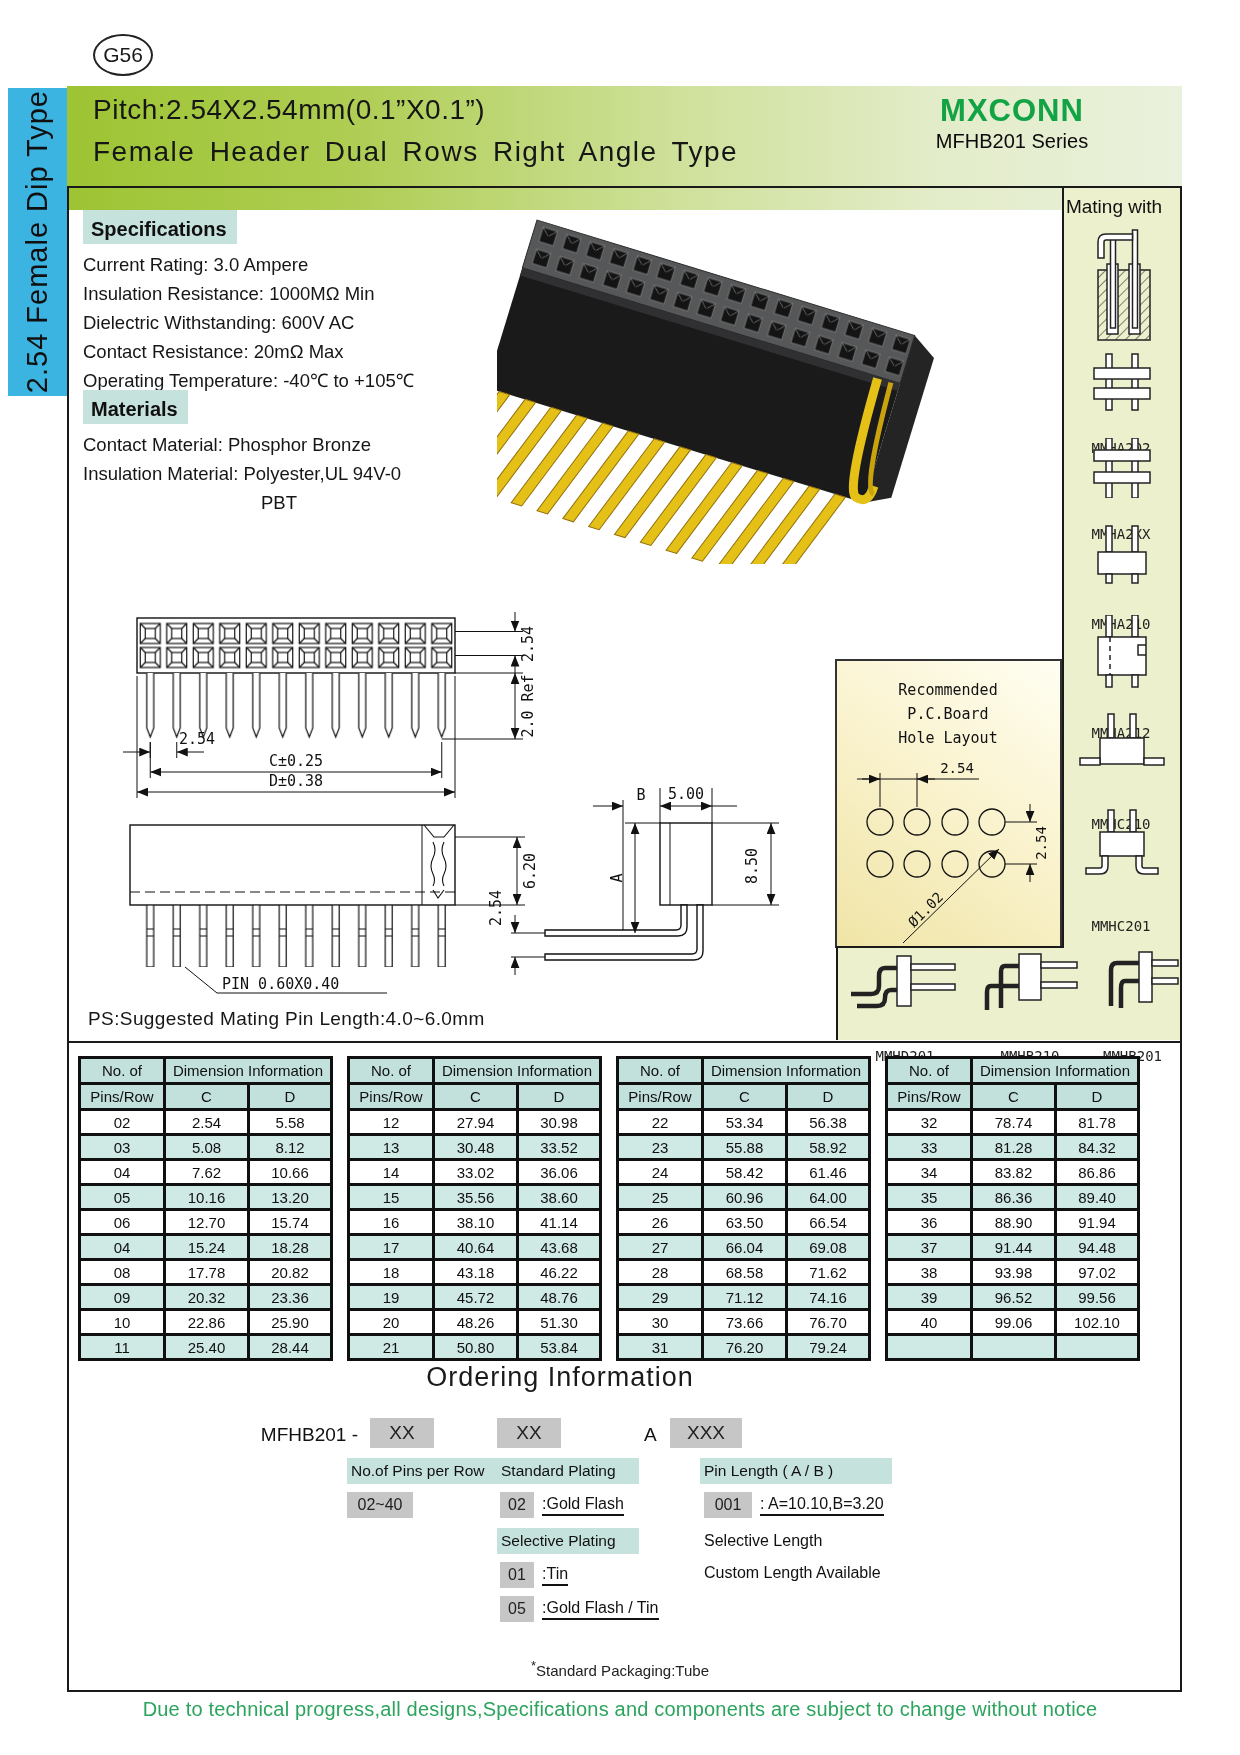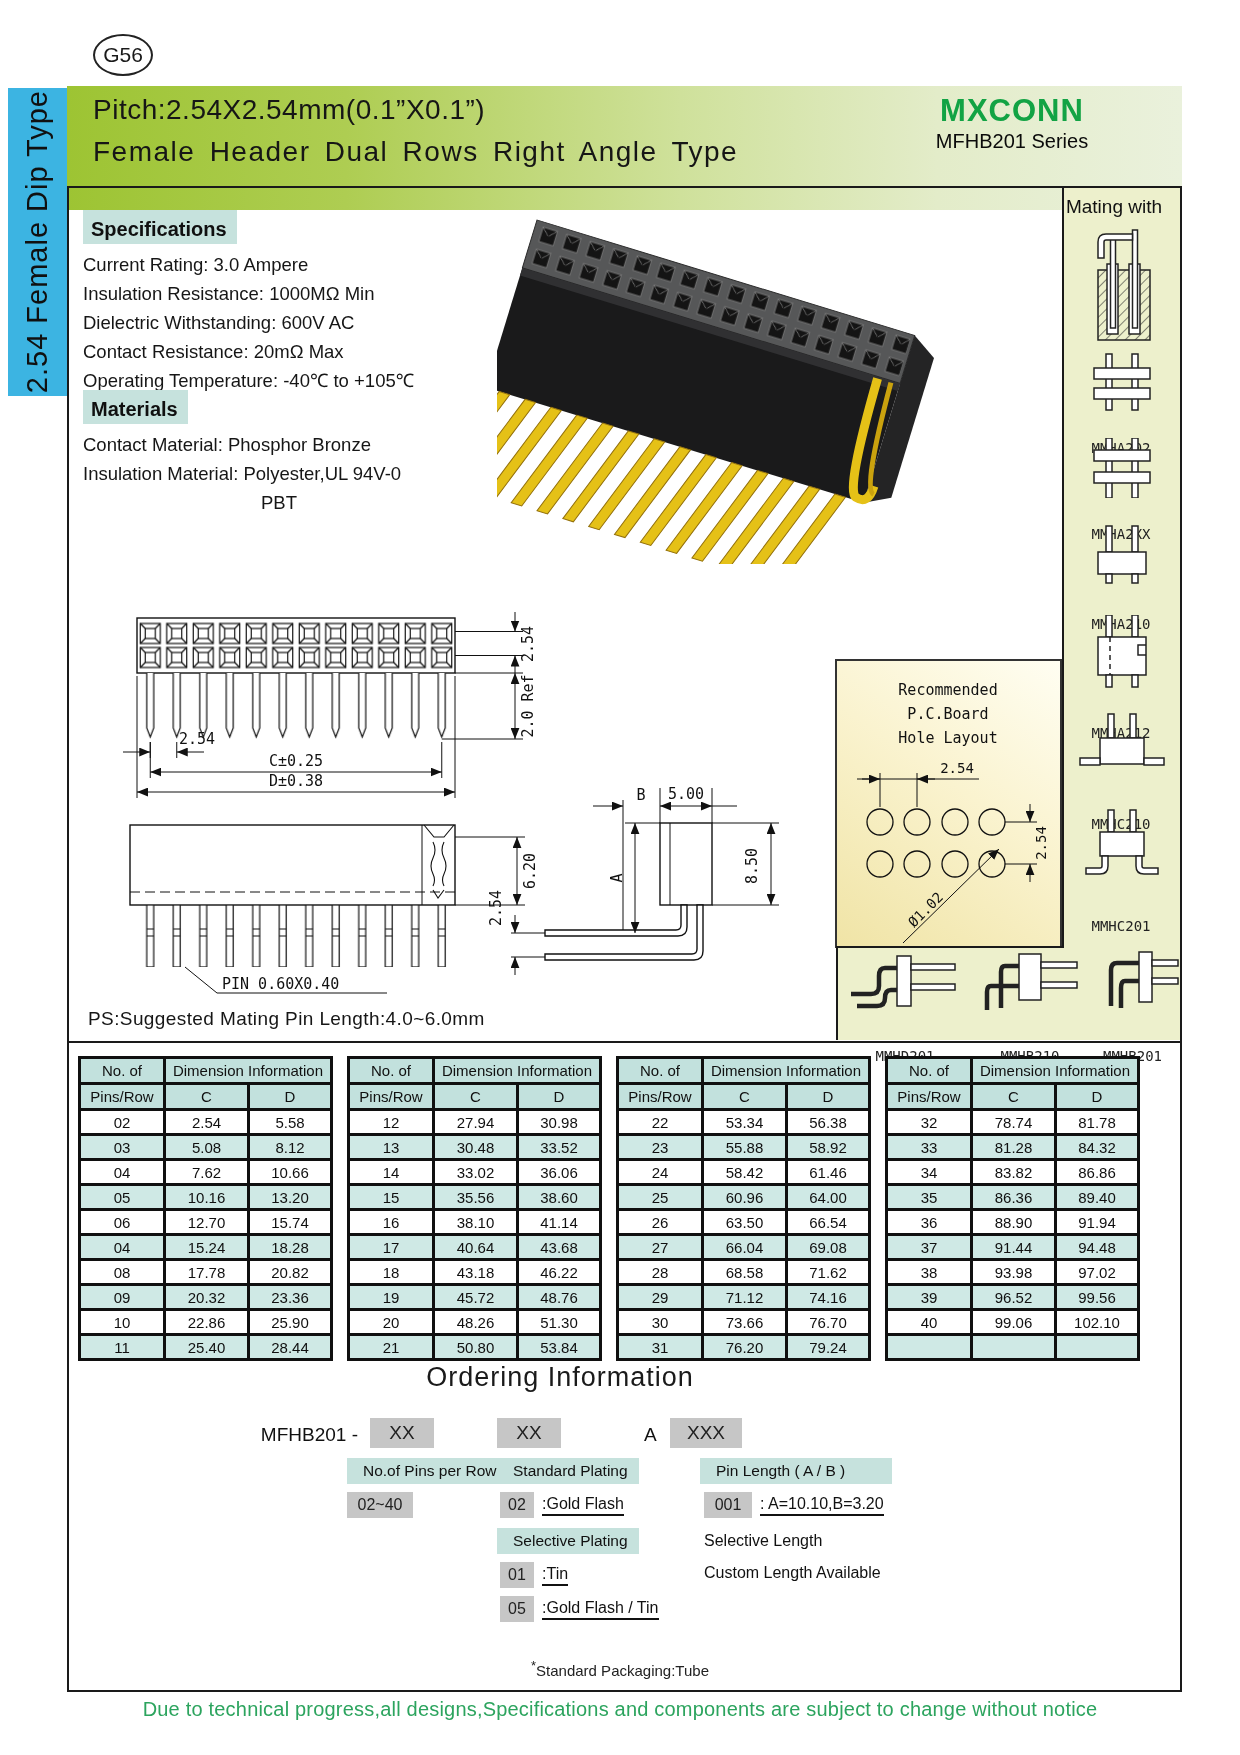--- a/index.html
+++ b/index.html
@@ -48,21 +48,21 @@
 
   
   .dimtbl{position:absolute;top:1056px;border-collapse:collapse;font-size:15px;text-align:center;color:#101010;table-layout:fixed;}
   .dimtbl th,.dimtbl td{border:3px solid #101010;padding:0;height:22px;font-weight:normal;overflow:hidden;}
   .dimtbl thead th{background:#c2e1dd;height:23px;}
   .dimtbl tbody tr:nth-child(even) td{background:#cfe9e5;}
 
   
   #ordtitle{left:360px;top:1362px;width:400px;text-align:center;font-size:27px;letter-spacing:1px;color:#1a1a1a;}
   .graybox{background:#c6c6c6;display:flex;align-items:center;justify-content:center;color:#222;}
-  .tealbar{background:#c6e2dd;display:flex;align-items:center;color:#111;padding-left:16px;box-sizing:border-box;font-size:15.5px;}
+  .tealbar{background:#c6e2dd;display:flex;align-items:center;color:#111;padding-left:4px;box-sizing:border-box;font-size:15.5px;}
   .uline{border-bottom:2px solid #111;padding-bottom:1px;font-size:16px;color:#111;}
   .plain16{font-size:16px;color:#111;}
 
   #pkg{left:400px;top:1658px;width:440px;text-align:center;font-size:15px;color:#222;}
   #pkg .star{vertical-align:super;font-size:13px;}
 
   #footer{left:0;top:1698px;width:1240px;text-align:center;font-size:20px;color:#2ca45e;letter-spacing:.2px;}
 
   svg text{font-family:"DejaVu Sans Mono",monospace;fill:#111;}
   .dt{font-size:15px;}

